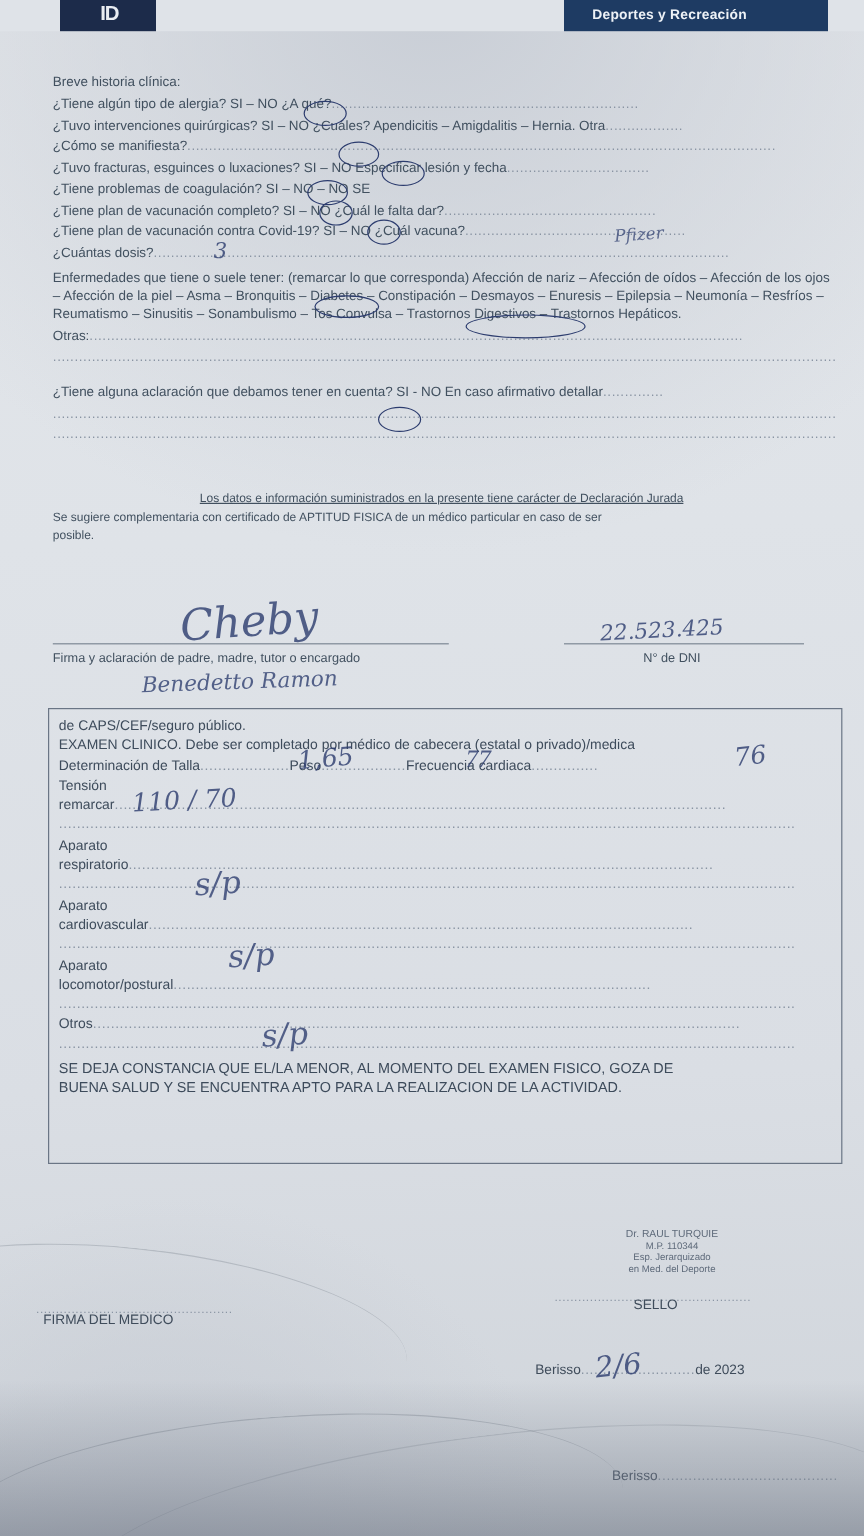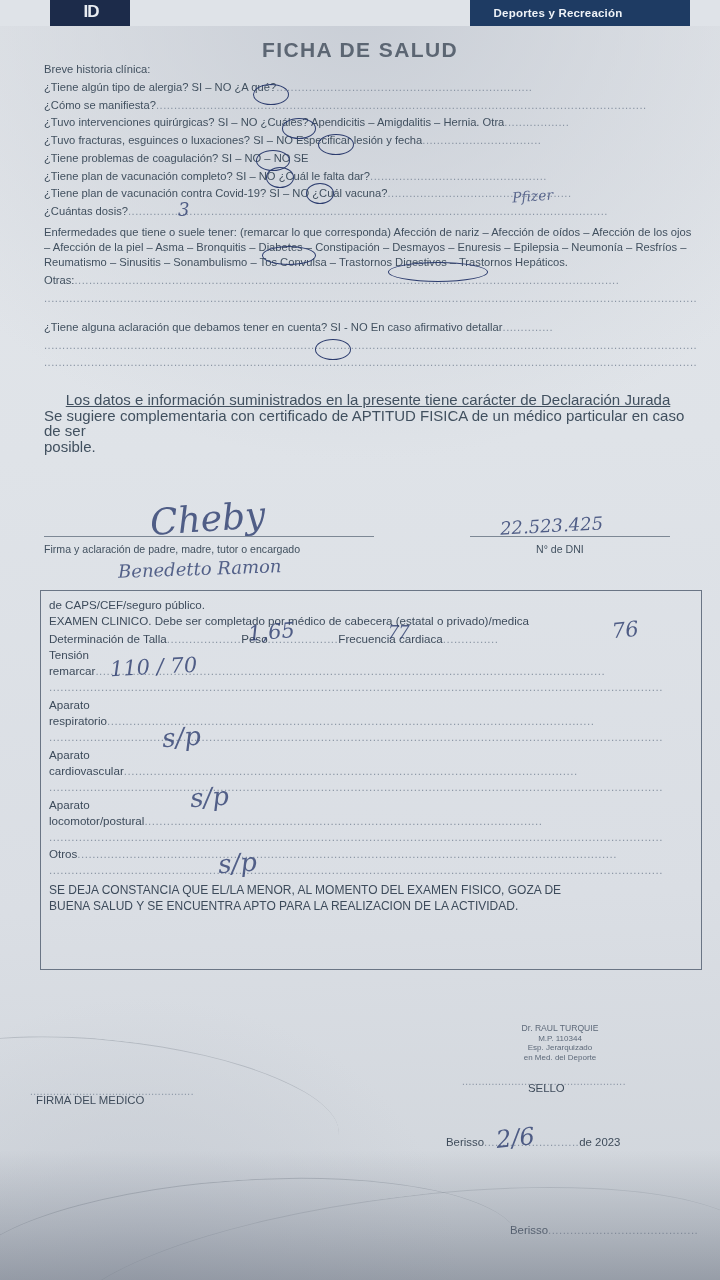--- a/index.html
+++ b/index.html
@@ -81,36 +81,35 @@
 </style>
 </head>
 <body>
 
 <div class="page">
 
   <div class="top-strip"></div>
   <div class="top-logo">ID</div>
   <div class="top-right-label">Deportes y Recreación</div>
 
-  <h1 class="title">FICHA DE SALUD</h1>
 
   <div class="doc">
 
     <div class="line">Breve historia clínica:</div>
 
     <div class="line">
       <span>¿Tiene algún tipo de alergia? SI – NO   ¿A qué?</span><span class="dots">.......................................................................</span>
     </div>
 
     <div class="line">
+      <span>¿Tuvo intervenciones quirúrgicas? SI – NO ¿Cuáles? Apendicitis – Amigdalitis – Hernia. Otra</span><span class="dots">..................</span>
+    </div>
+
+    <div class="line">
       <span>¿Cómo se manifiesta?</span><span class="dots">........................................................................................................................................</span>
-    </div>
-
-    <div class="line">
-      <span>¿Tuvo intervenciones quirúrgicas? SI – NO ¿Cuáles? Apendicitis – Amigdalitis – Hernia. Otra</span><span class="dots">..................</span>
     </div>
 
     <div class="line">
       <span>¿Tuvo fracturas, esguinces o luxaciones? SI – NO Especificar lesión y fecha</span><span class="dots">.................................</span>
     </div>
 
     <div class="line">
       <span>¿Tiene problemas de coagulación? SI – NO – NO SE</span>
     </div>
 
@@ -139,21 +138,21 @@
       <span>¿Tiene alguna aclaración que debamos tener en cuenta? SI  -  NO   En caso afirmativo detallar</span><span class="dots">..............</span>
     </div>
     <div class="line">
       <span class="dots">.....................................................................................................................................................................................</span>
     </div>
     <div class="line">
       <span class="dots">.....................................................................................................................................................................................</span>
     </div>
   </div>
 
-  <div style="position:absolute;top:392px;left:44px;width:648px;color:#41505f;font-size:15px;line-height:15.6px;">
+  <div style="position:absolute;top:408px;left:44px;width:648px;color:#41505f;font-size:10px;line-height:15.6px;">
     <div style="text-align:center;text-decoration:underline;">Los datos e información suministrados en la presente tiene carácter de Declaración Jurada</div>
     <div>Se sugiere complementaria con certificado de APTITUD FISICA  de un médico particular en caso de ser</div>
     <div>posible.</div>
   </div>
 
   <div style="position:absolute;top:536px;left:44px;width:330px;border-top:1px solid #7d8895;"></div>
   <div style="position:absolute;top:543px;left:44px;width:340px;color:#41505f;font-size:10.6px;">Firma y aclaración de padre, madre, tutor o encargado</div>
 
   <div style="position:absolute;top:536px;left:470px;width:200px;border-top:1px solid #7d8895;"></div>
   <div style="position:absolute;top:543px;left:536px;color:#41505f;font-size:10.6px;">N° de DNI</div>

